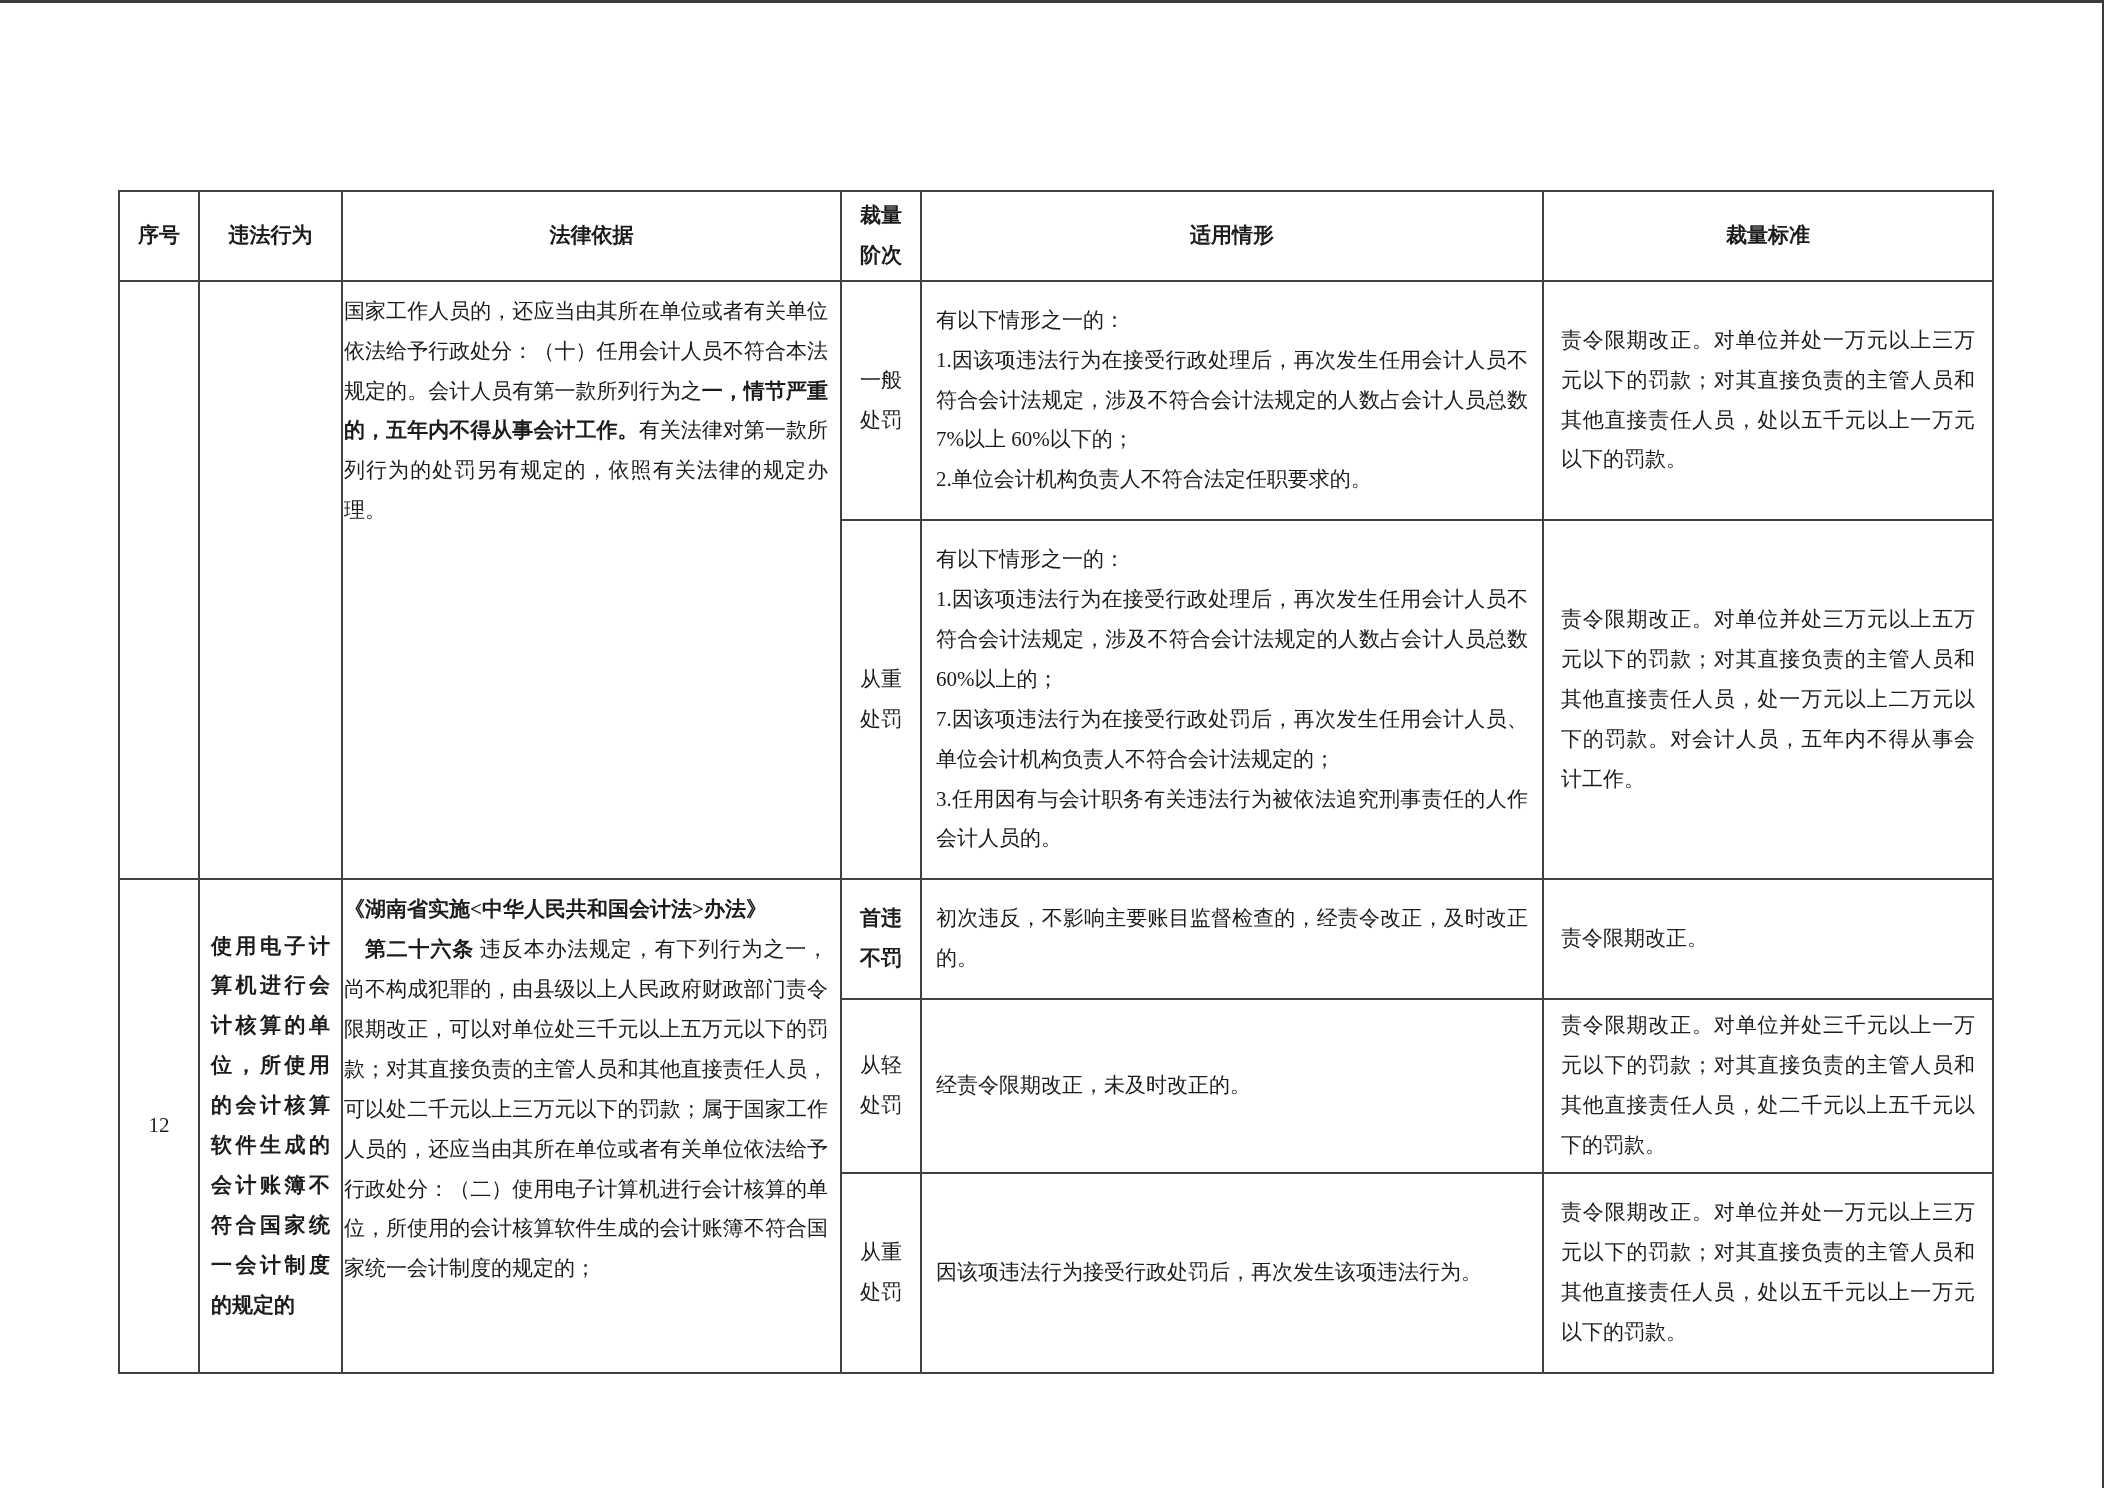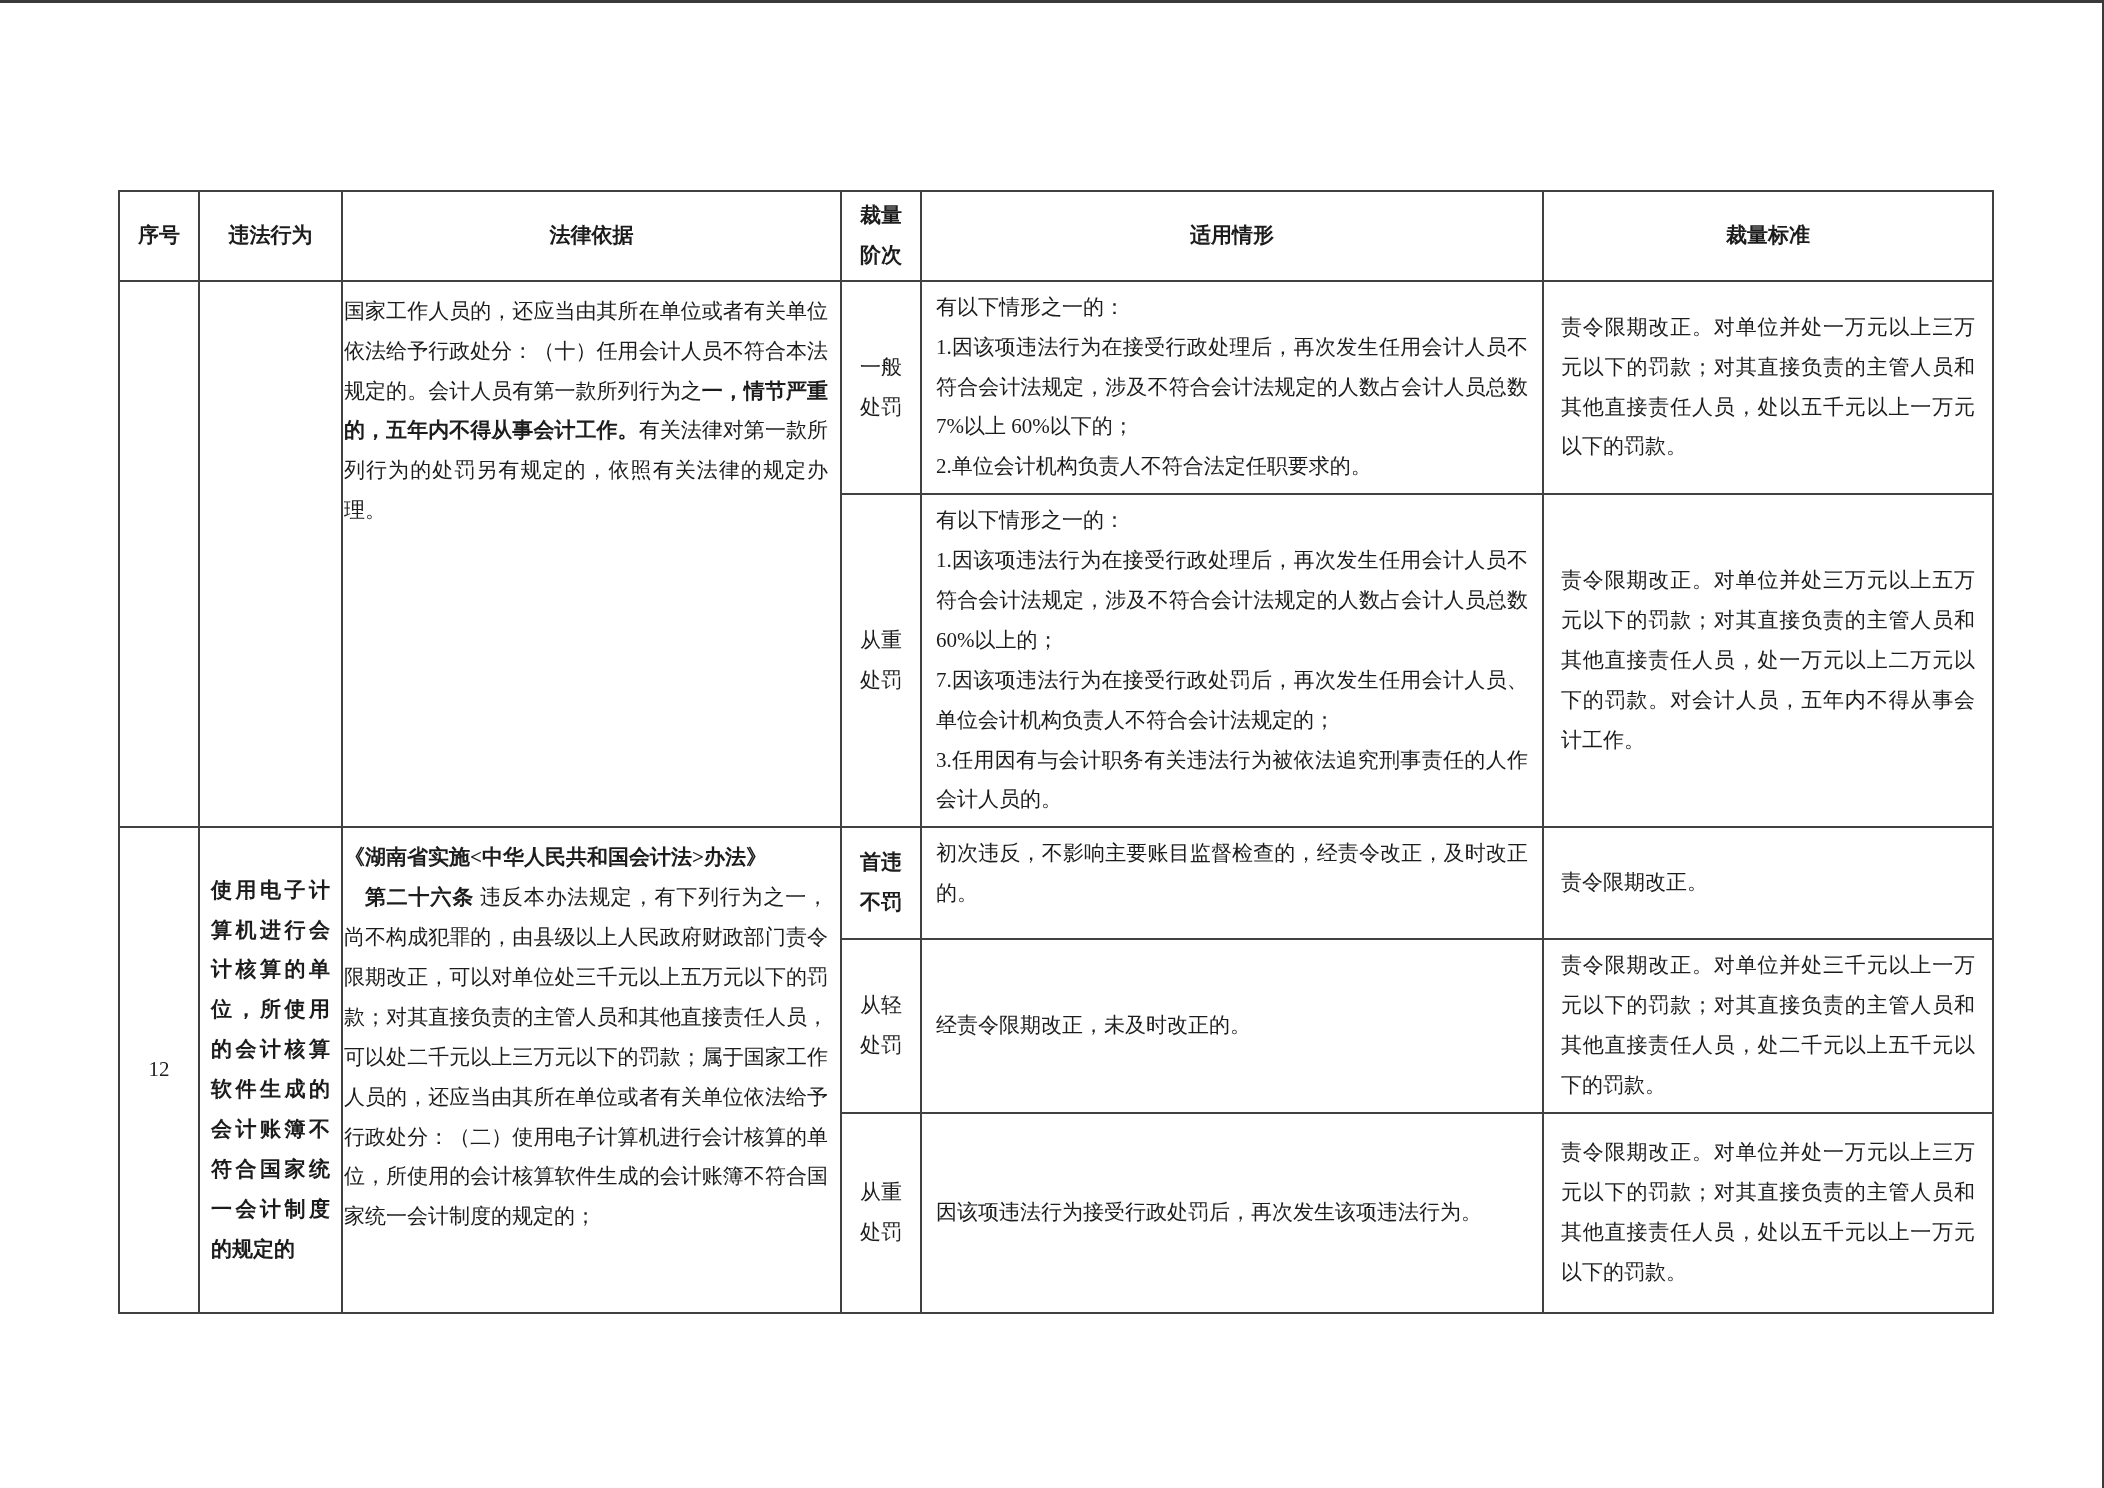--- a/index.html
+++ b/index.html
@@ -11,21 +11,21 @@
   td,th{border:2px solid #414141;font-size:21px;line-height:1.9;font-weight:normal;
         vertical-align:middle;padding:6px 12px;box-sizing:border-box;
         text-align:justify;text-justify:inter-ideograph;word-break:break-all;}
   th{text-align:center;font-weight:bold;padding:4px 6px;}
   td.center{text-align:center;}
   td.top{vertical-align:top;}
   .bold{font-weight:bold;}
   .level div{text-align:center;}
   td.level{padding:6px 4px;}
   td.basis{padding:10px 12px 8px 1px;}
-  td.situation{padding:6px 14px;}
+  td.situation{padding:19px 14px;}
   td.standard{padding:6px 17px;}
   td.behavior{padding:20px 11px;font-weight:bold;}
   .para{text-align:justify;}
   .indent1{text-indent:21px;}
   .num-cell{text-align:center;}
 </style>
 </head>
 <body>
 
 <div id="page">

